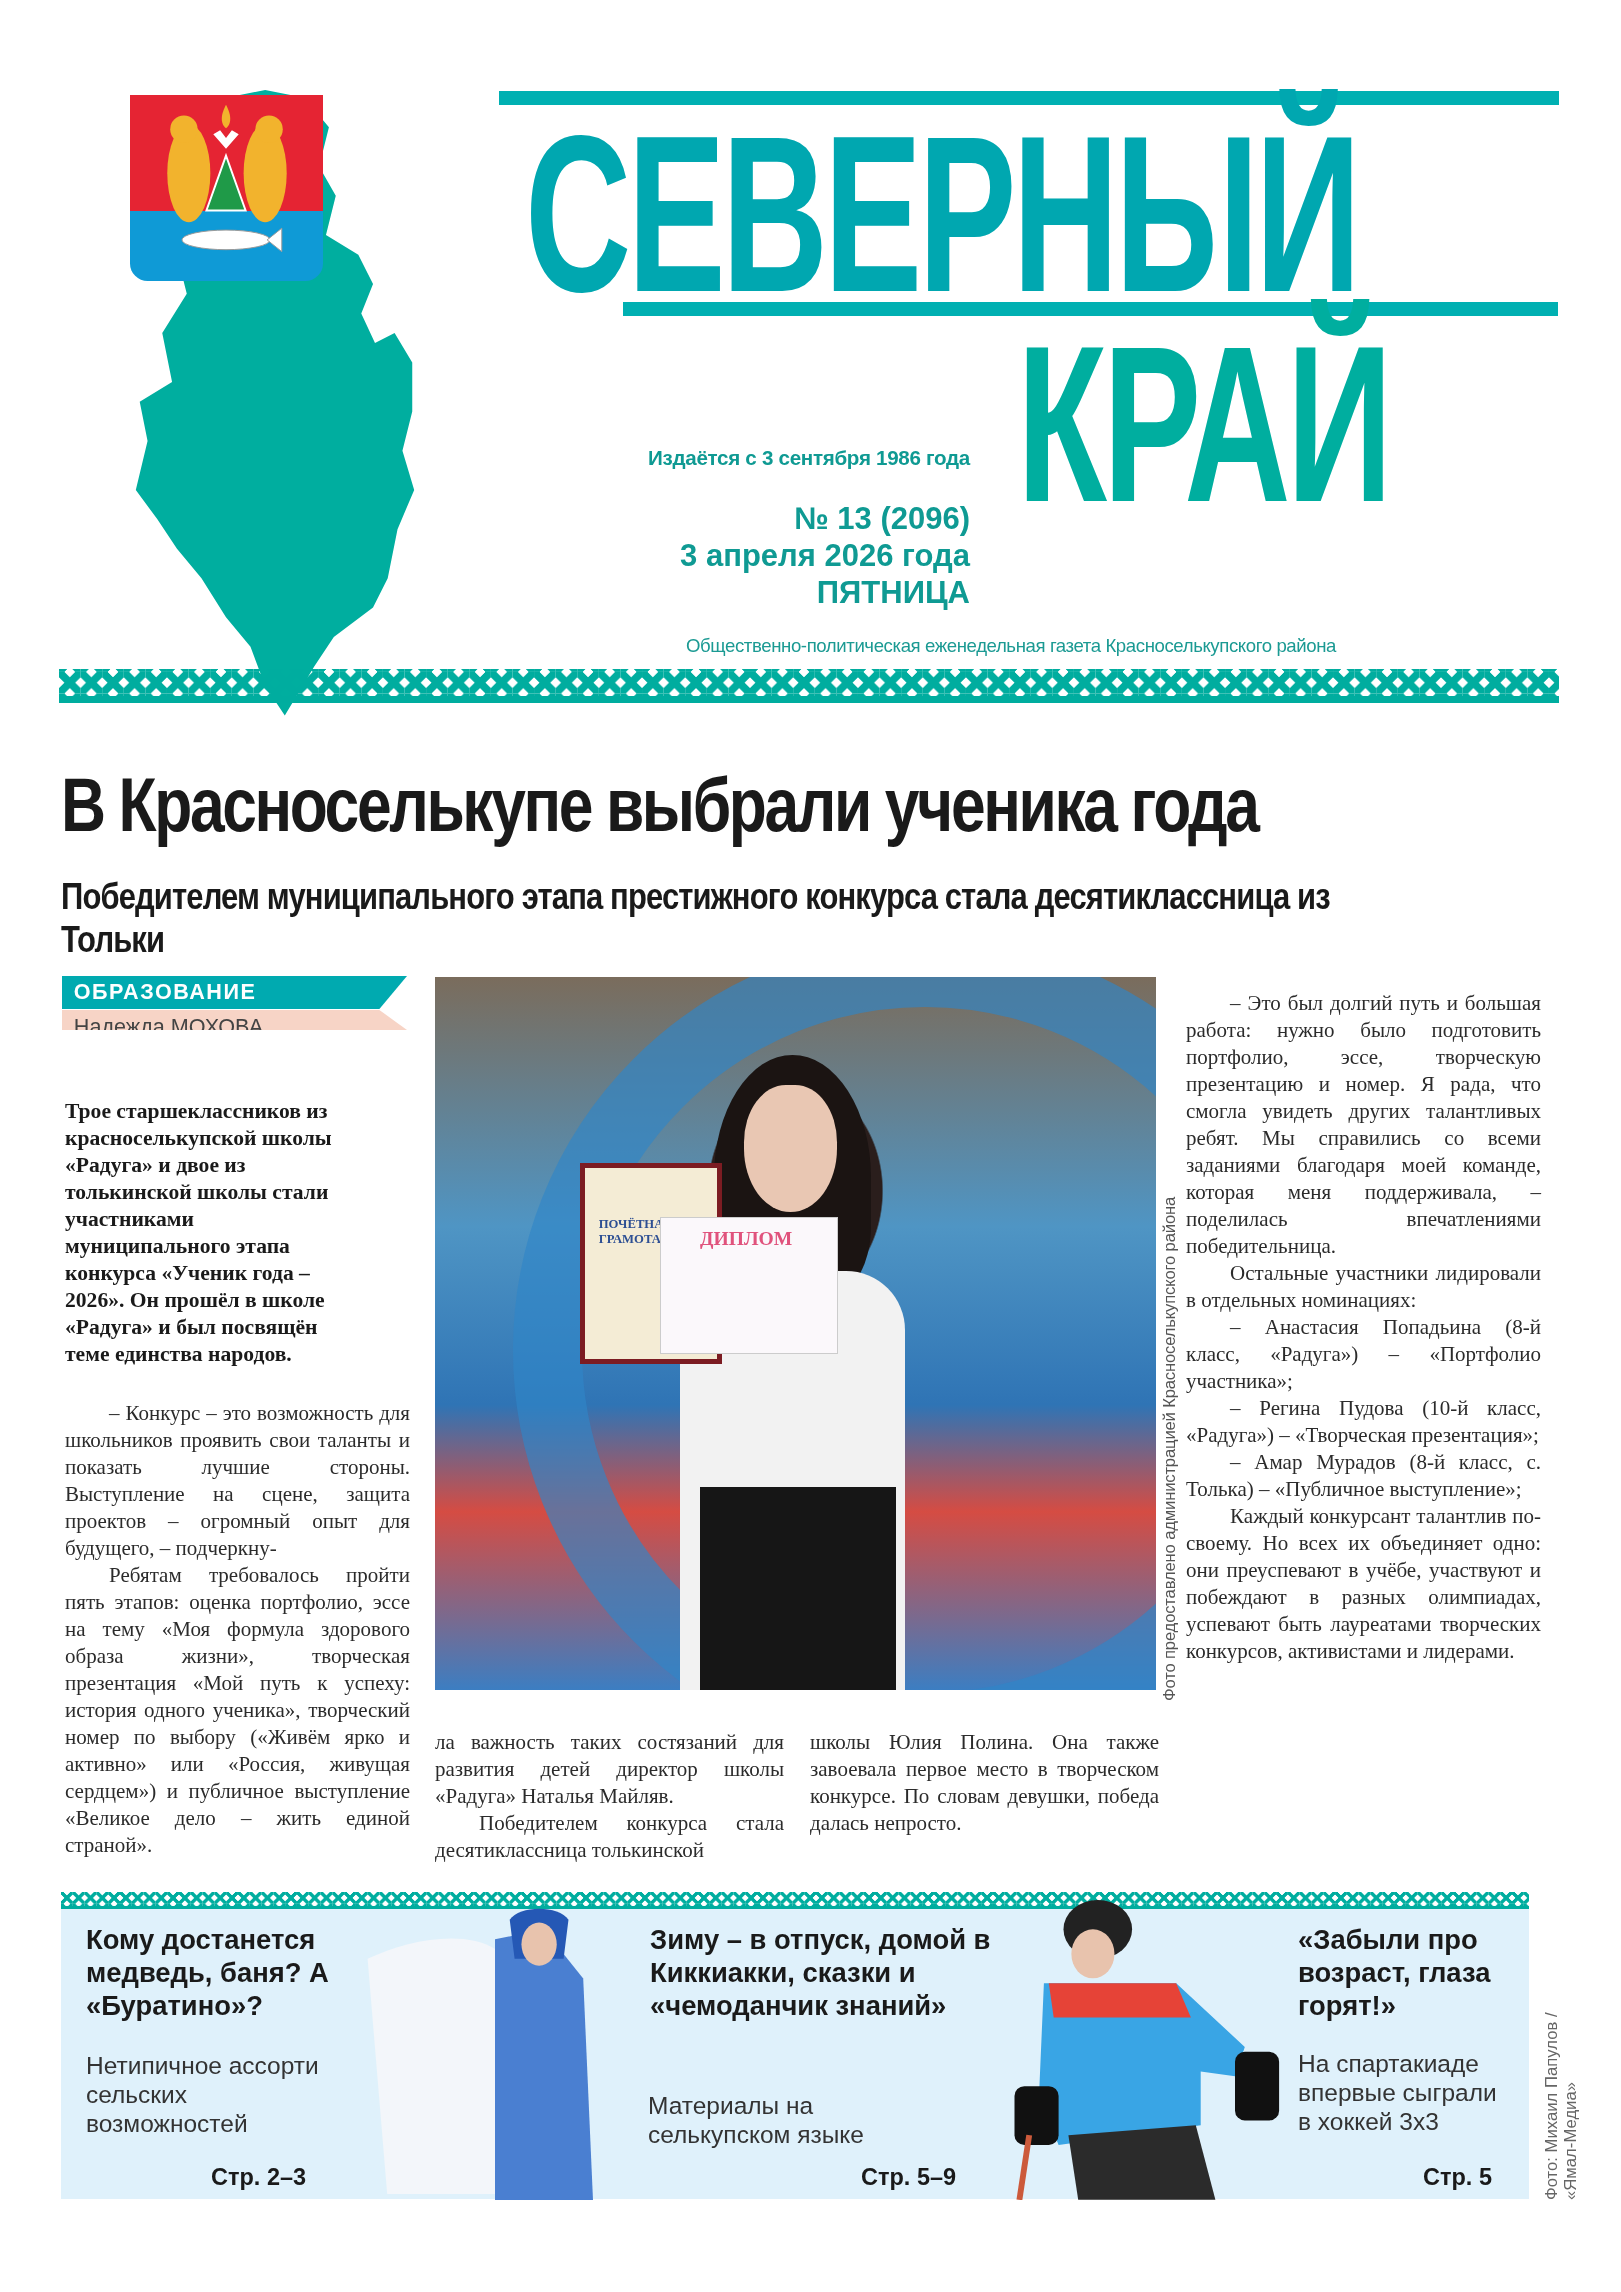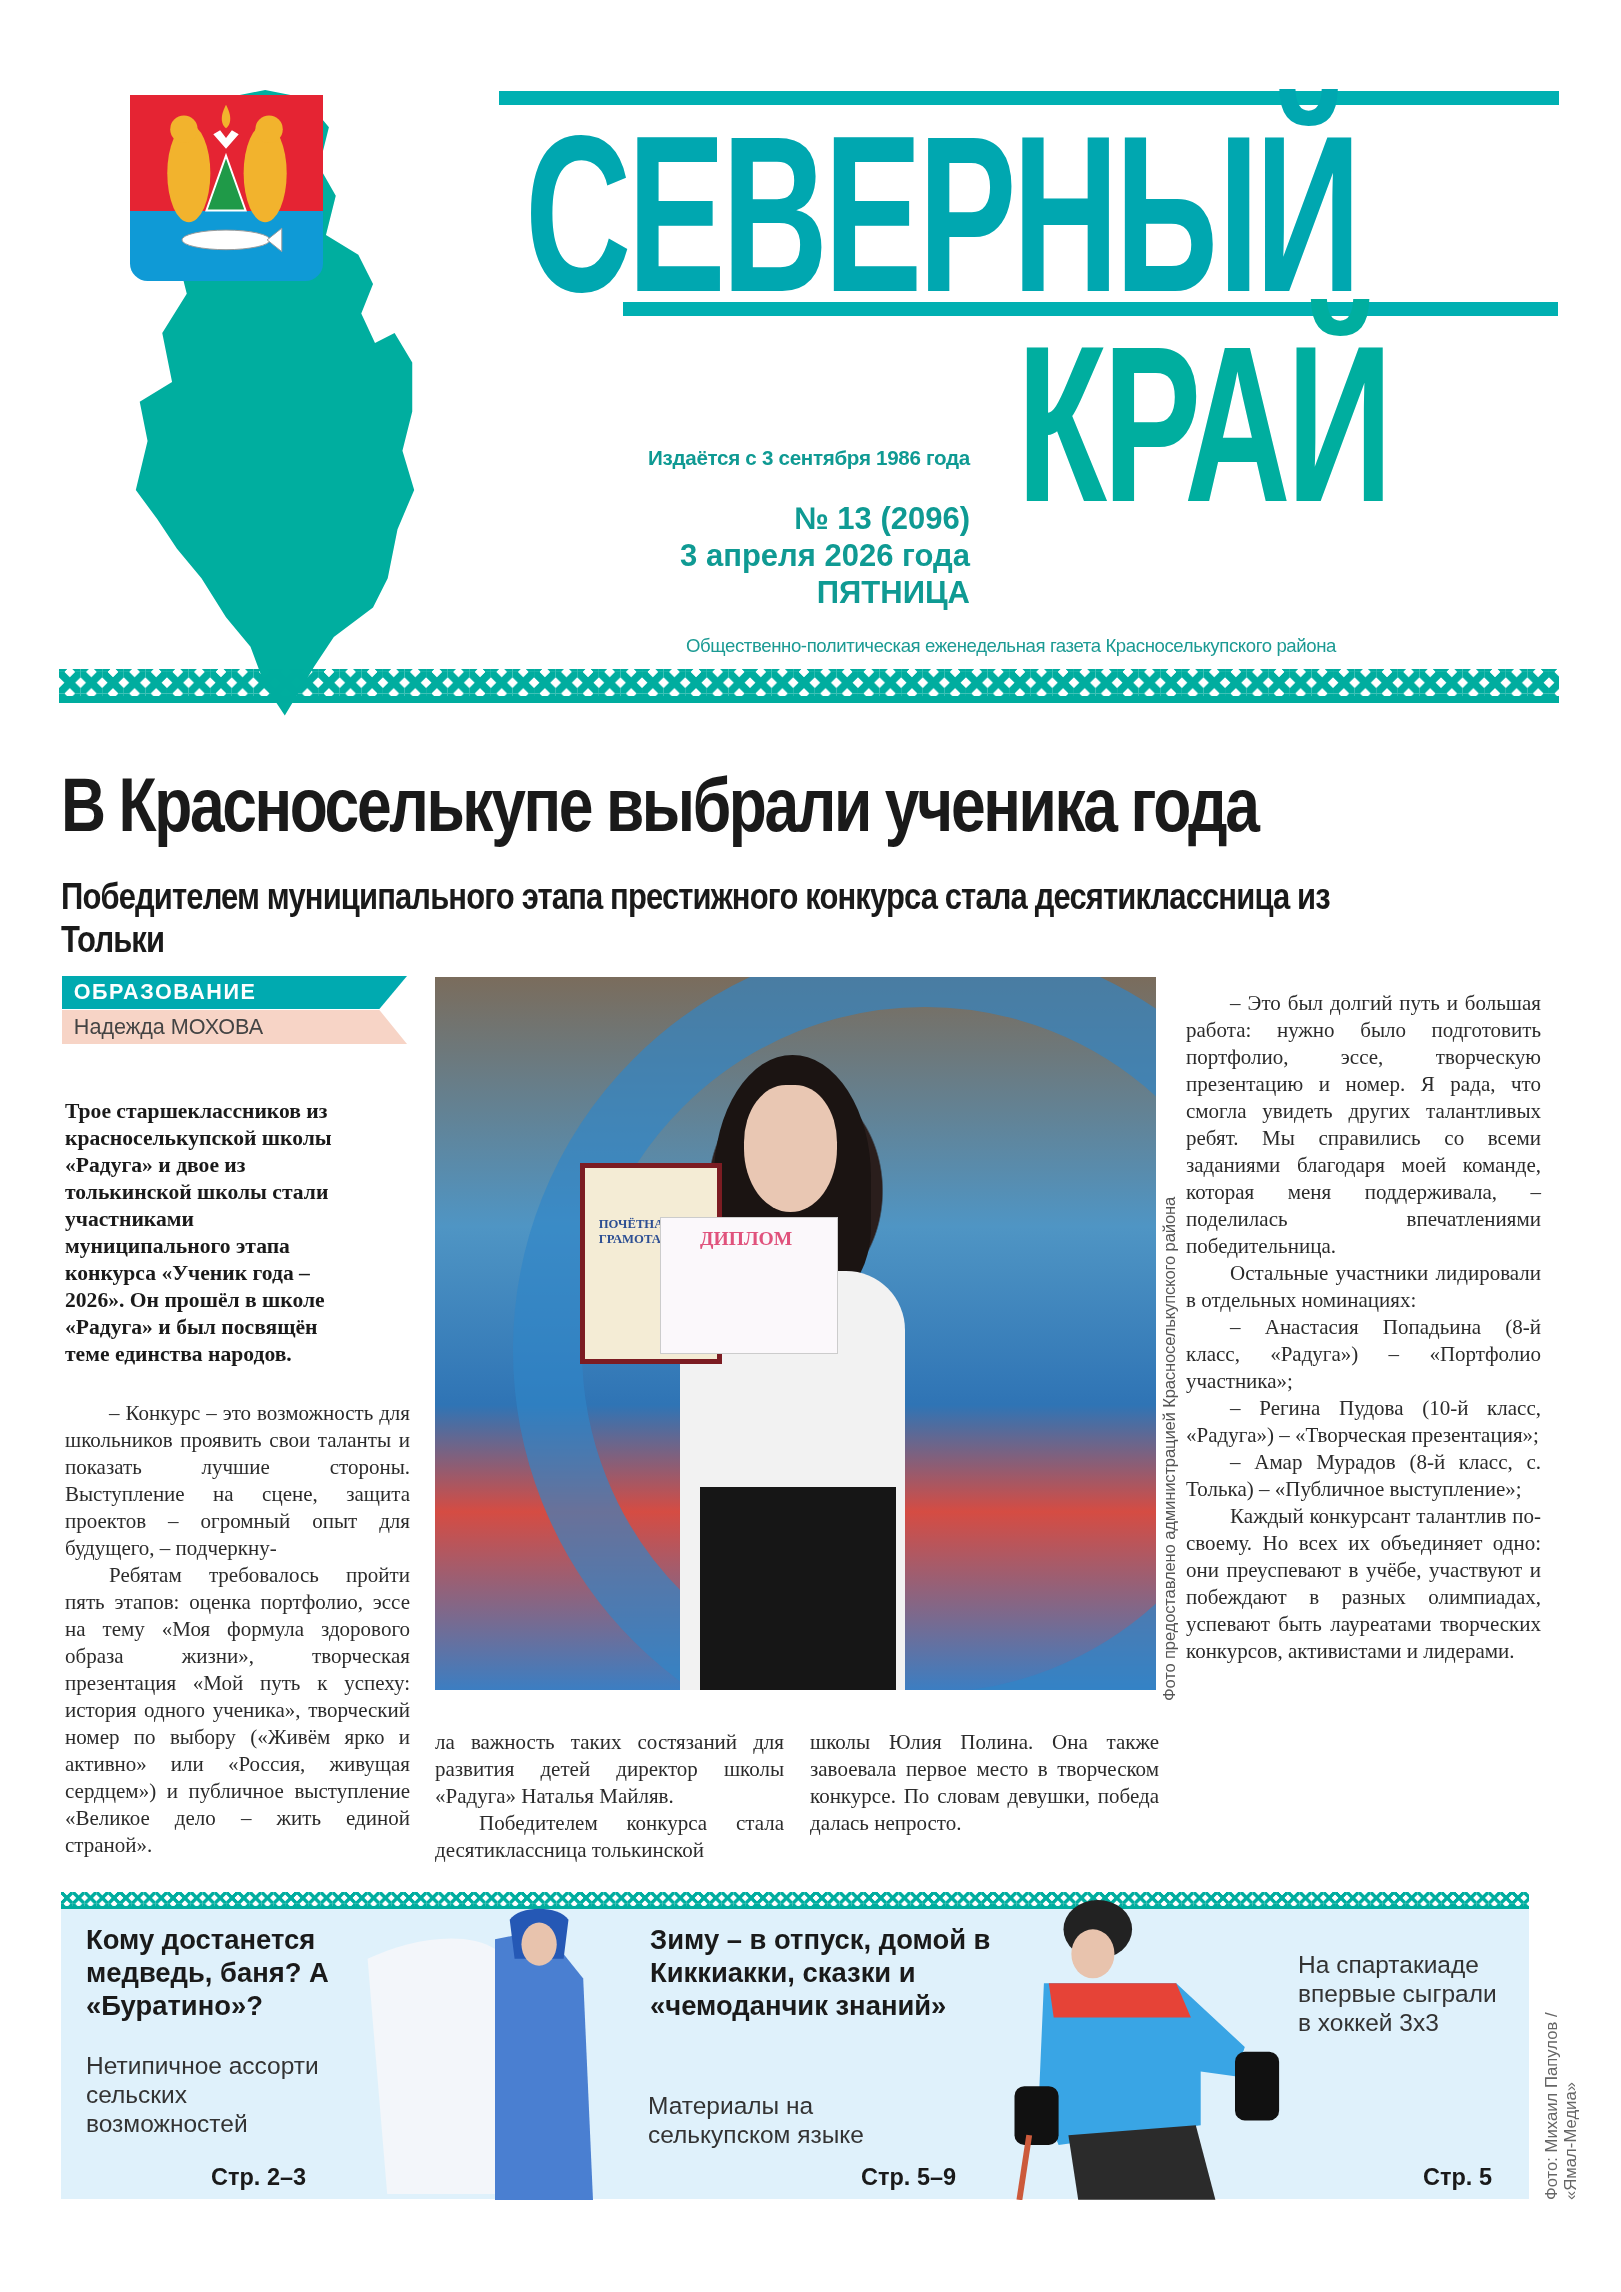--- a/index.html
+++ b/index.html
@@ -25,21 +25,21 @@
       background-size:21.6px 21.6px; background-position:0 2.9px; }
   .orn-wrap .bar { position:absolute; left:0; top:27.4px; width:100%; height:6.9px; background:#00ad9f; }
 
   
   .headline { left:61px; top:761px; font-size:76px; font-weight:bold; letter-spacing:-2.9px; transform:scaleX(0.82); transform-origin:left top; white-space:nowrap; color:#1a1a1a; }
   .subhead { left:61px; top:875px; width:1568px; font-size:36px; font-weight:bold; line-height:43px; letter-spacing:-1px; transform:scaleX(0.86); transform-origin:left top; color:#1a1a1a; }
 
   
   .rubric { left:62px; top:976px; width:345px; height:33px; background:#00aab0; clip-path:polygon(0 0,100% 0,92% 100%,0 100%); }
   .rubric span { position:absolute; left:11.8px; top:2.9px; color:#fff; font-weight:bold; font-size:21.6px; letter-spacing:1.5px; }
-  .byline { left:62px; top:1010px; width:345px; height:34px; background:#f7d4c6; clip-path:polygon(0 0,92% 0,100% 100%,0 100%); }
+  .byline { left:62px; top:1010px; width:345px; height:20px; background:#f7d4c6; clip-path:polygon(0 0,92% 0,100% 100%,0 100%); }
   .byline span { position:absolute; left:11.8px; top:3.9px; color:#444; font-size:21.6px; }
 
   
   .serif { font-family:"Liberation Serif", "DejaVu Serif", serif; }
   .lead { left:65px; top:1098px; width:294px; font-size:21.6px; line-height:27px; font-weight:bold; color:#1a1a1a; }
   .col { font-size:21px; line-height:27px; color:#2b2b2b; text-align:justify; hyphens:manual; }
   .col p { margin:0; text-indent:2.1em; }
   .col p.noindent { text-indent:0; }
   .col1 { left:65px; top:1400px; width:345px; }
   .col2 { left:435px; top:1729px; width:349px; }
@@ -196,20 +196,21 @@
 </div>
 <div class="abs teaser-page" style="left:211px;top:2164px;text-align:right;">Стр. 2–3</div>
 
 <div class="abs" style="left:650px;top:1923px;width:363px;">
   <div class="teaser-title">Зиму – в отпуск, домой в Киккиакки, сказки и «чемоданчик знаний»</div>
 </div>
 <div class="abs teaser-text" style="left:648px;top:2091px;width:294px;">Материалы на селькупском языке</div>
 <div class="abs teaser-page" style="left:861px;top:2164px;">Стр. 5–9</div>
 
 <div class="abs" style="left:1298px;top:1923px;width:216px;">
+  <div class="teaser-title">«Забыли про возраст, глаза горят!»</div>
   <div class="teaser-text" style="margin-top:27.4px;">На спартакиаде впервые сыграли в хоккей 3х3</div>
 </div>
 <div class="abs teaser-page" style="left:1423px;top:2164px;">Стр. 5</div>
 
 <div class="abs credit-v2">
   <div>Фото: Михаил Папулов /</div>
   <div>«Ямал-Медиа»</div>
 </div>
 
 

